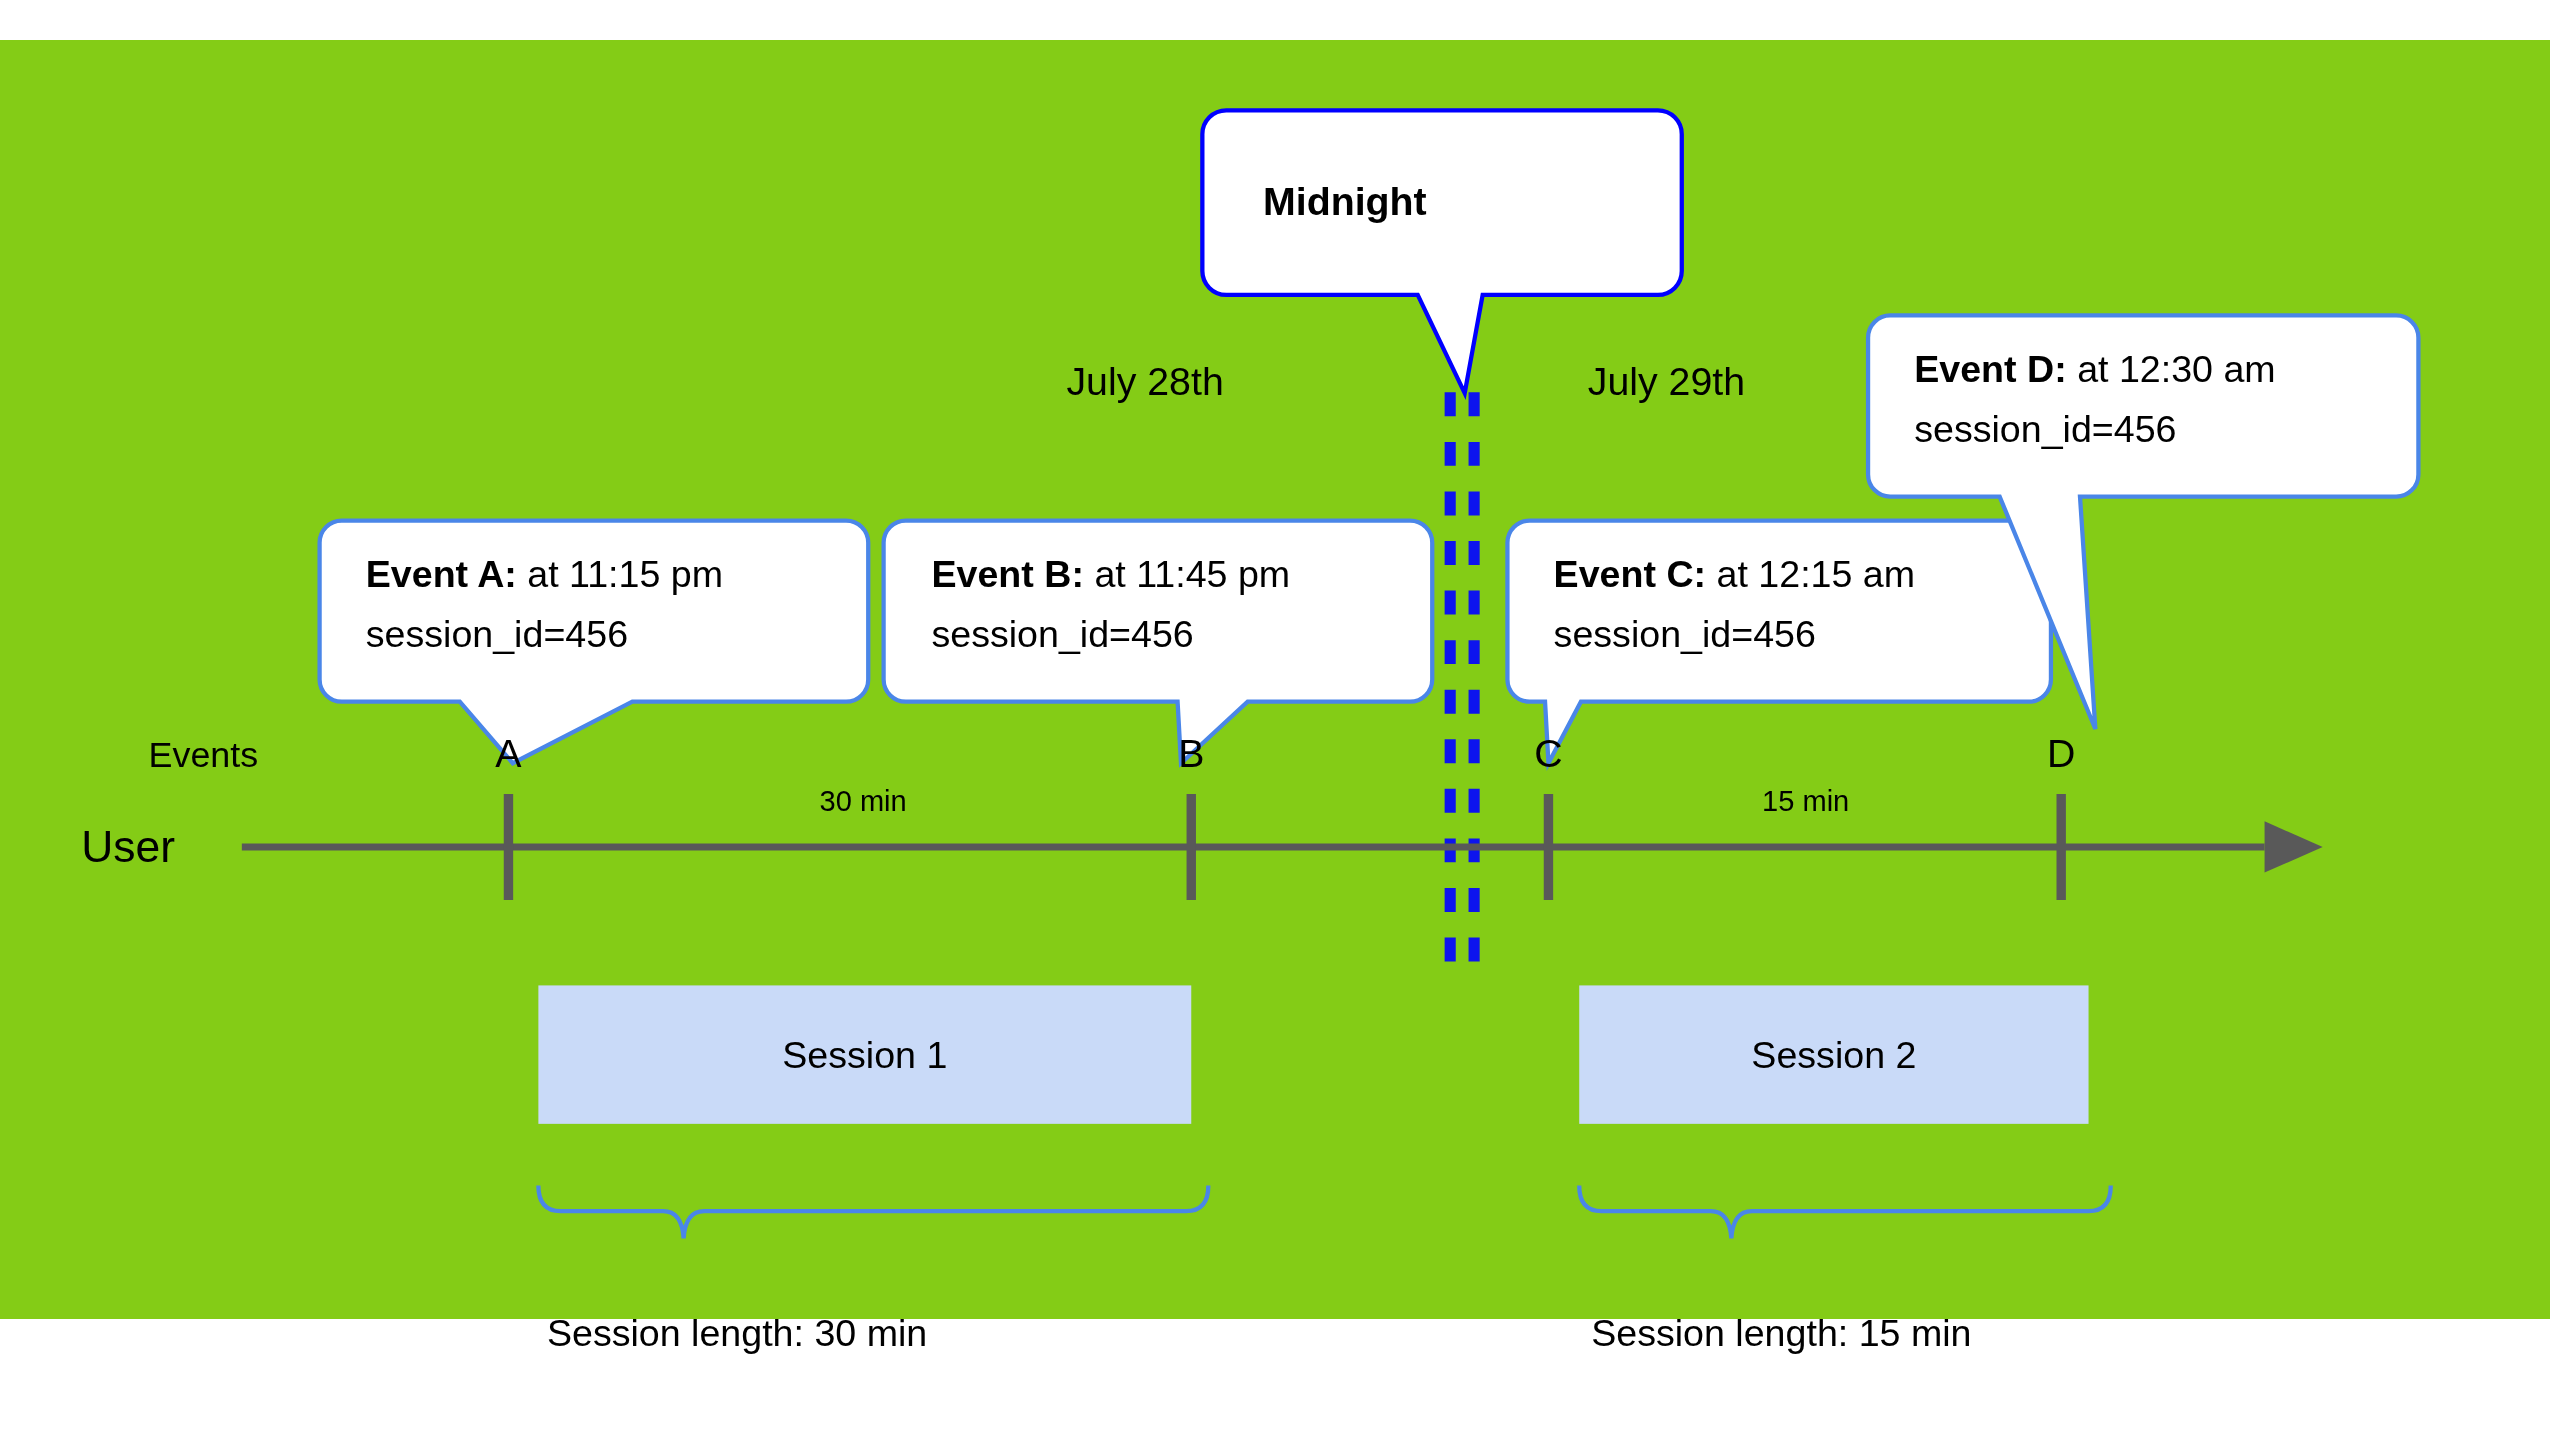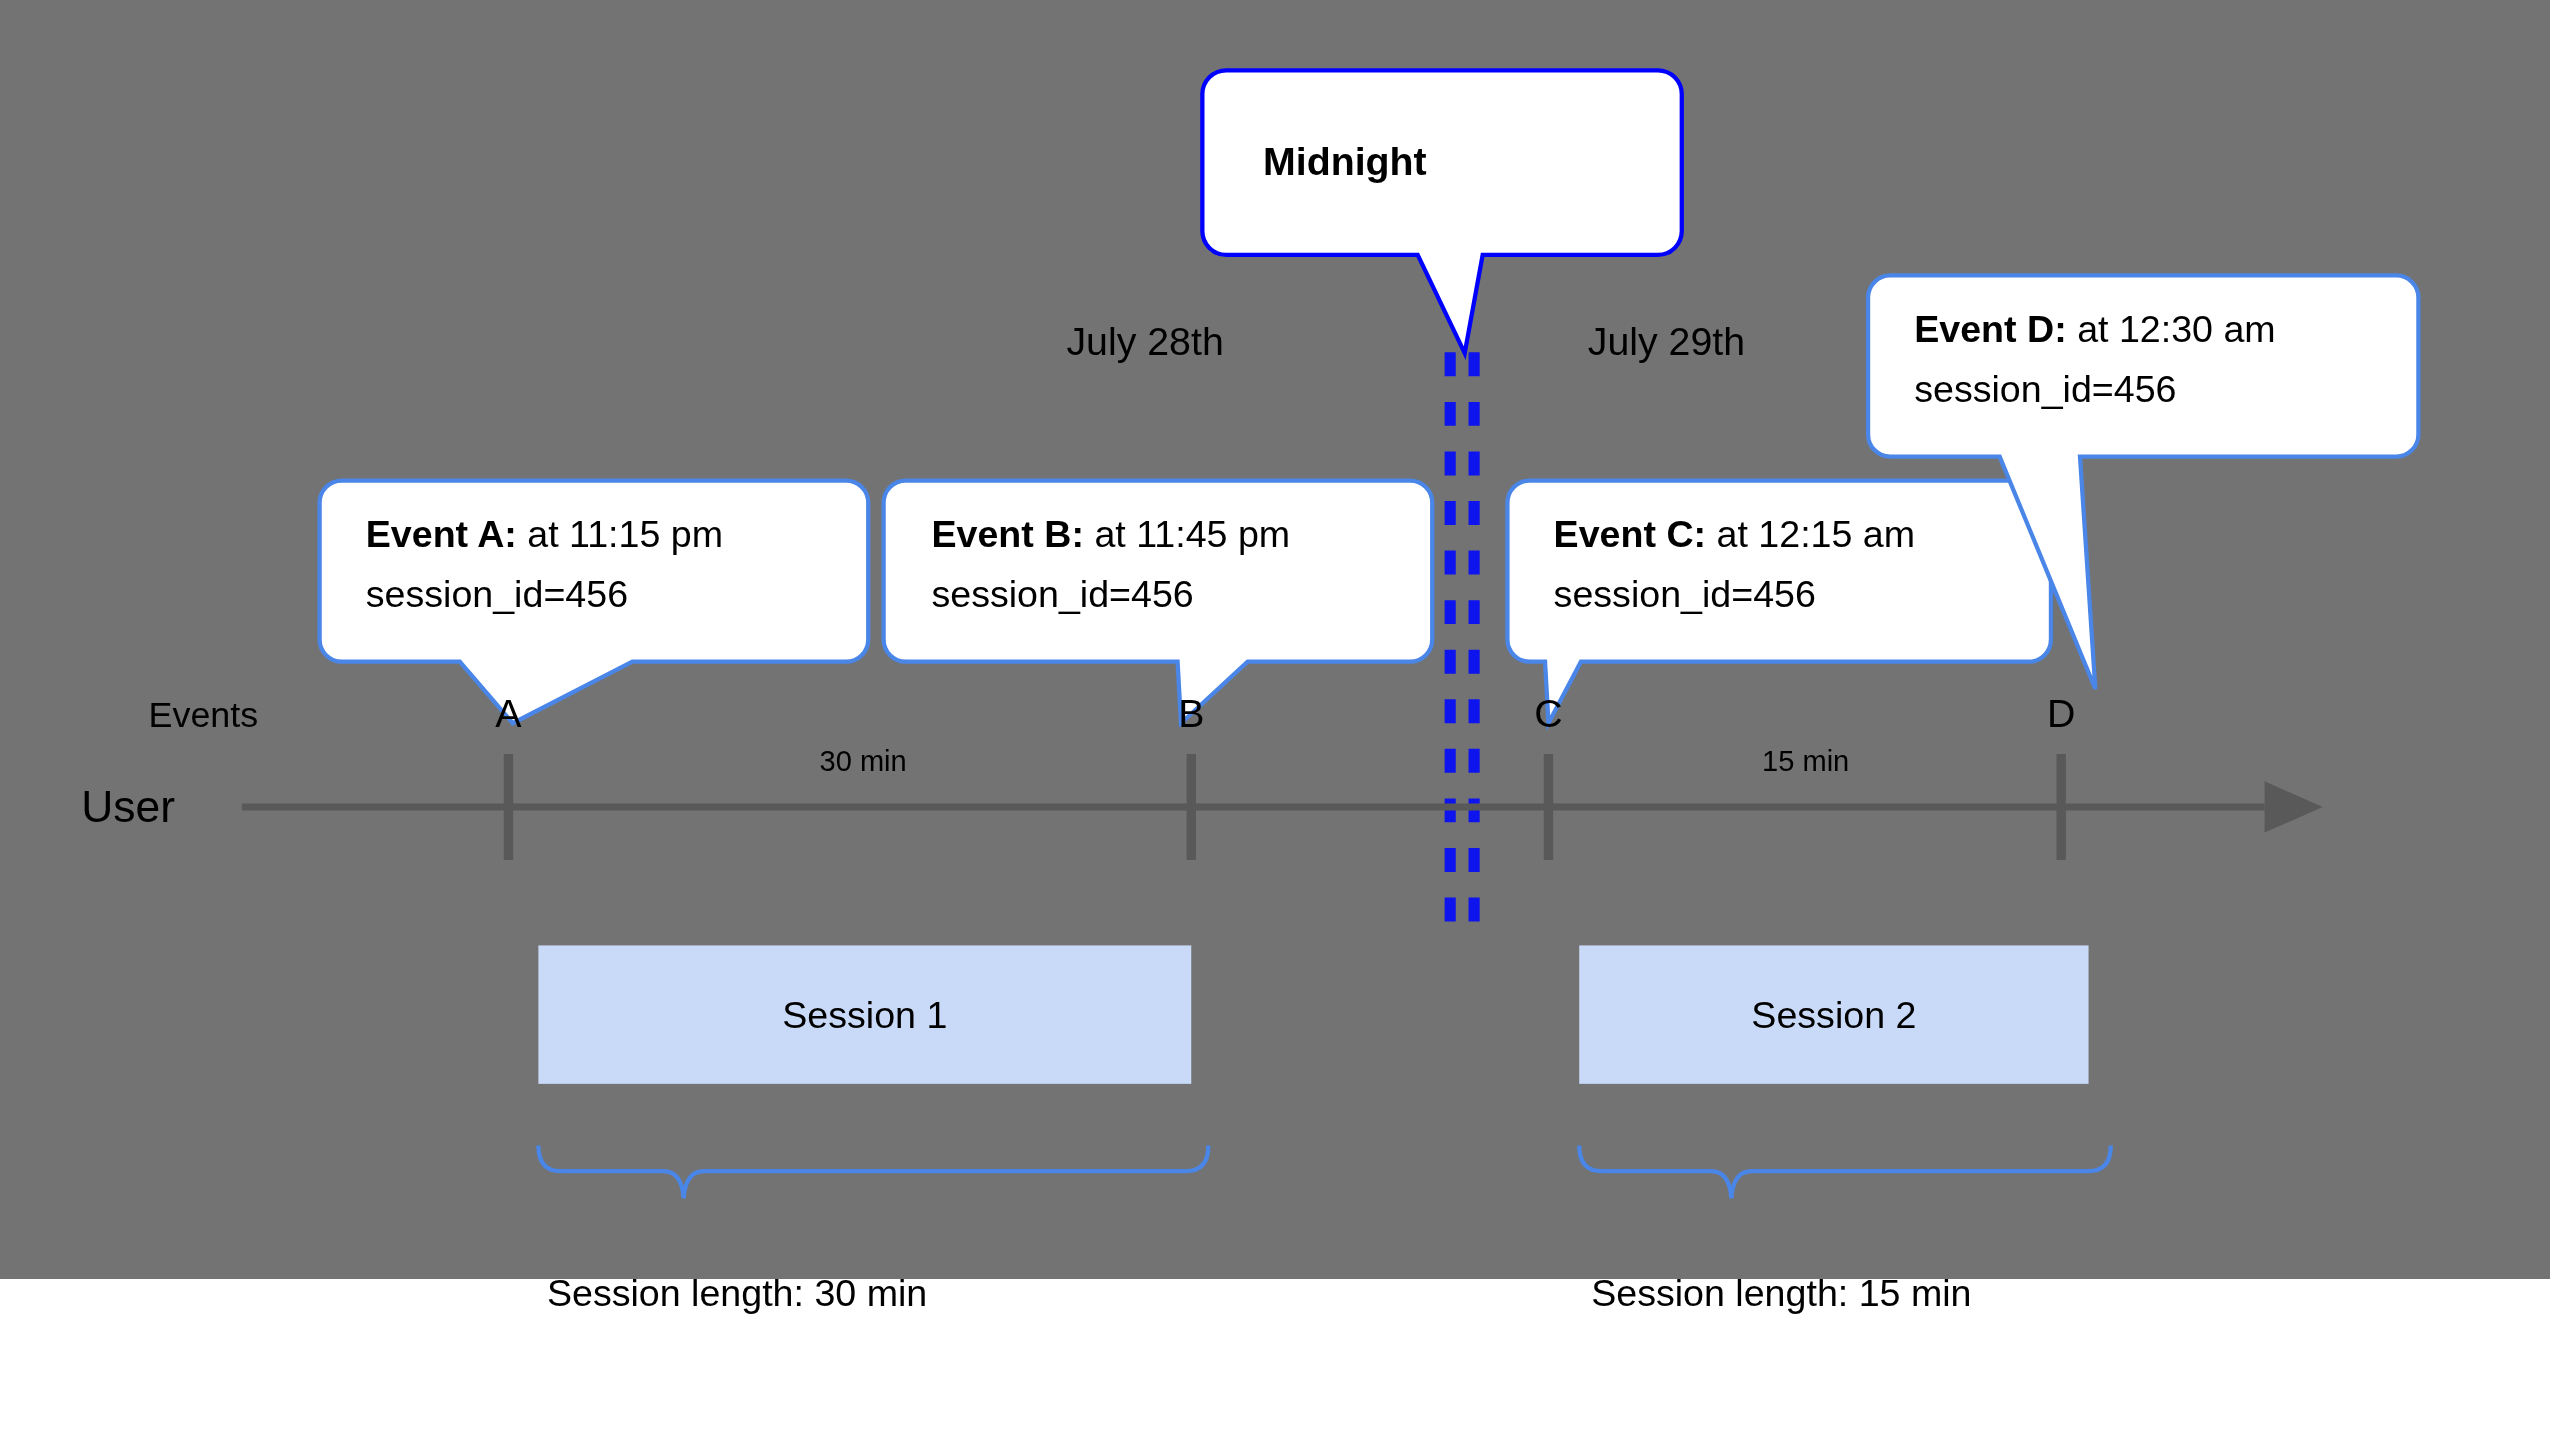--- a/index.html
+++ b/index.html
@@ -10,21 +10,22 @@
   body {
     width: 2550px;
     height: 1455px;
     font-family: "Liberation Sans", sans-serif;
     overflow: hidden;
   }
   #diagram-root {
     position: relative;
     width: 2550px;
     height: 1279px;
-    background: #737373;
+    background: #84cc16;
+    margin-top: 40px;
   }
   svg.diagram {
     display: block;
     width: 2550px;
     height: 1455px;
   }
   text {
     font-family: "Liberation Sans", sans-serif;
     fill: #000000;
   }

